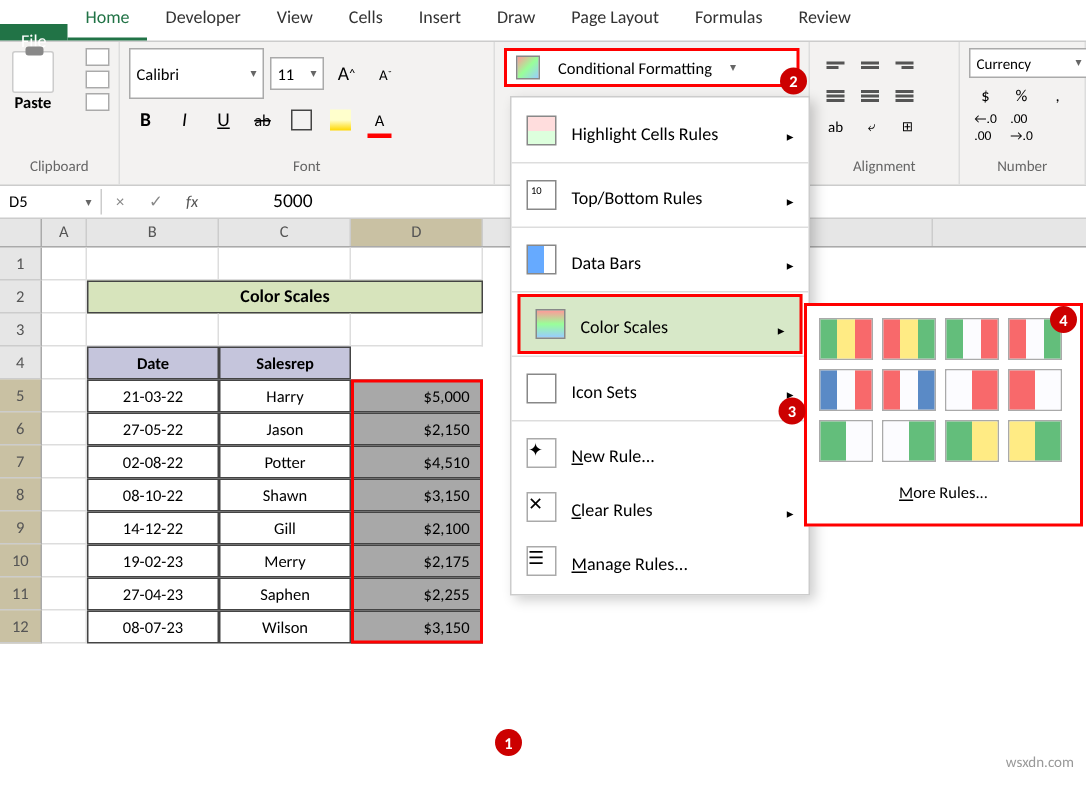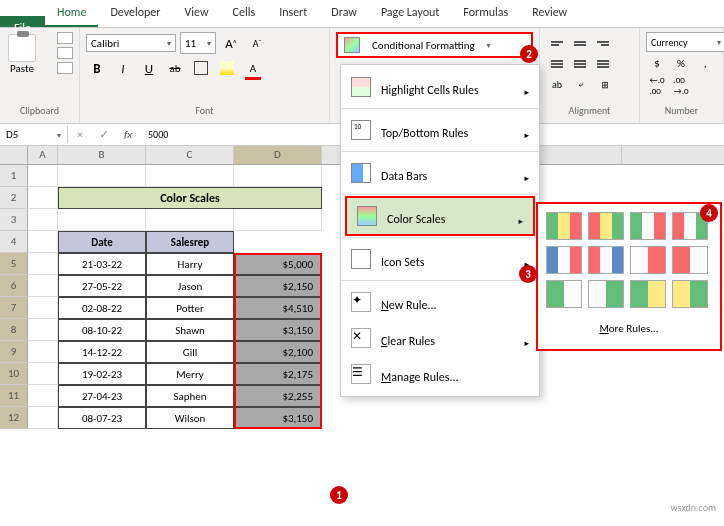--- a/index.html
+++ b/index.html
@@ -11,25 +11,25 @@
     .tab.active { border-bottom: 2px solid #217346; color: #217346; font-weight: 500; }
     
     .ribbon { display: flex; background: #f3f2f1; border-bottom: 1px solid #ccc; height: 96px; }
     .group { border-right: 1px solid #ddd; padding: 4px 6px; display: flex; flex-direction: column; justify-content: space-between; position: relative; }
     .group-label { font-size: 10px; text-align: center; color: #666; margin-top: auto; padding-bottom: 2px; }
     
     .paste-btn { display: flex; flex-direction: column; align-items: center; padding: 2px; }
     .paste-icon { width: 28px; height: 28px; background: #fff; border: 1px solid #ccc; border-radius: 2px; position: relative; }
     .paste-icon::before { content: ""; position: absolute; top: -4px; left: 8px; width: 12px; height: 6px; background: #888; border-radius: 2px; }
     
-    .clip-row { display: flex; gap: 13px; }
+    .clip-row { display: flex; gap: 13px; font-weight: bold; }
     .clip-icon { width: 16px; height: 12px; border: 1px solid #aaa; background: #fff; }
     
     .font-row { display: flex; gap: 4px; align-items: center; margin-bottom: 3px; }
-    .font-name { width: 90px; height: 18px; border: 1px solid #aaa; background: #fff; padding: 2px 4px; font-size: 11px; display: flex; align-items: center; justify-content: space-between; }
+    .font-name { width: 90px; height: 34px; border: 1px solid #aaa; background: #fff; padding: 2px 4px; font-size: 11px; display: flex; align-items: center; justify-content: space-between; }
     .font-size { width: 36px; height: 22px; border: 1px solid #aaa; background: #fff; padding: 2px 4px; font-size: 11px; display: flex; align-items: center; justify-content: space-between; }
     .caret { font-size: 8px; color: #666; }
     .btn-sq { width: 22px; height: 22px; display: flex; align-items: center; justify-content: center; border: 1px solid transparent; }
     .bold { font-weight: bold; font-size: 13px; }
     .italic { font-style: italic; font-size: 13px; }
     .underline { text-decoration: underline; font-size: 13px; }
     .strike { text-decoration: line-through; font-size: 11px; }
     
     .border-icon { width: 14px; height: 14px; border: 1px solid #444; }
     .fill-icon { width: 14px; height: 14px; background: linear-gradient(to bottom, #ffc 50%, #ffd700 100%); }
@@ -43,21 +43,21 @@
     .num-row { display: flex; align-items: center; gap: 2px; }
     .num-select { width: 80px; height: 20px; border: 1px solid #aaa; background: #fff; padding: 2px 4px; font-size: 10px; display: flex; align-items: center; justify-content: space-between; }
     
     .cf-btn { display: flex; align-items: center; gap: 12px; padding: 3px 6px; border: 2px solid red; background: #fff; }
     .cf-icon { width: 16px; height: 16px; background: linear-gradient(135deg, #f99 0%, #9f9 50%, #9cf 100%); border: 1px solid #888; }
     
     .formula-bar { display: flex; height: 22px; border-bottom: 1px solid #ccc; background: #fff; align-items: center; }
     .name-box { width: 68px; border-right: 1px solid #ccc; padding: 2px 6px; font-size: 11px; display: flex; justify-content: space-between; align-items: center; }
     .fb-btn { width: 24px; display: flex; align-items: center; justify-content: center; color: #888; font-size: 11px; }
     .fx { font-style: italic; color: #555; }
-    .formula-input { flex: 1; padding: 2px 8px; font-size: 10px; }
+    .formula-input { flex: 1; padding: 2px 8px; font-size: 13px; margin-left: 34px; }
     
     .grid-container { position: relative; }
     .col-headers { display: flex; background: #e6e6e6; border-bottom: 1px solid #aaa; height: 19px; position: relative; }
     .corner { width: 28px; border-right: 1px solid #aaa; background: #e6e6e6; }
     .col-h { border-right: 1px solid #ccc; text-align: center; font-size: 11px; line-height: 18px; color: #555; }
     .col-A { width: 30px; }
     .col-B { width: 88px; }
     .col-C { width: 88px; }
     .col-D { width: 88px; }
     .col-E { width: 300px; }

